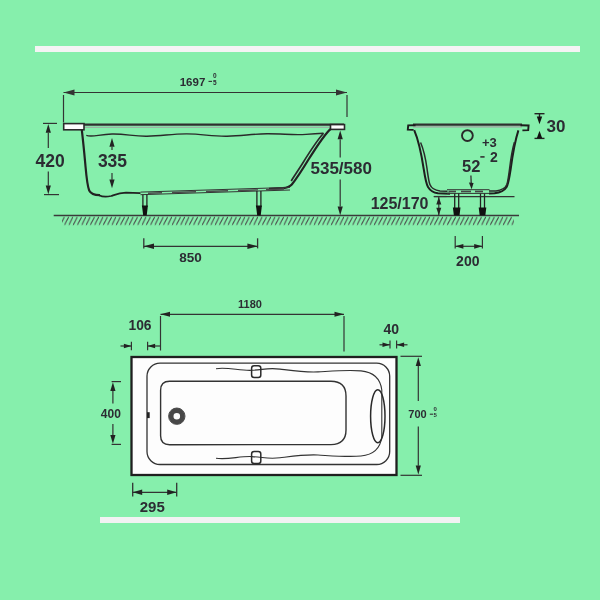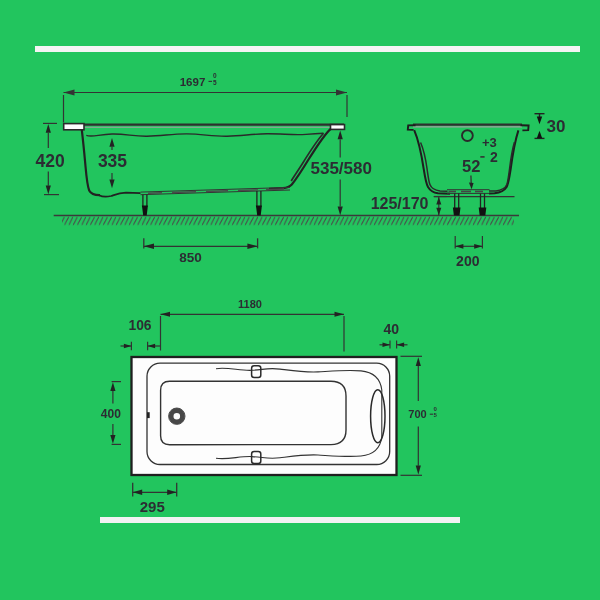--- a/index.html
+++ b/index.html
@@ -1,16 +1,16 @@
 <!DOCTYPE html>
 <html><head>
 <meta charset="utf-8">
 <style>
 html,body{margin:0;padding:0;background:#ffffff;}
-#c{position:relative;width:600px;height:600px;background:#22c55e;font-family:"Liberation Sans",sans-serif;overflow:hidden;}
+#c{position:relative;width:600px;height:600px;background:#86efac;font-family:"Liberation Sans",sans-serif;overflow:hidden;}
 text{font-family:"Liberation Sans",sans-serif;fill:#2c2c33;font-weight:700;}
 </style>
 </head>
 <body>
 <div id="c">
 <svg width="600" height="600" viewBox="0 0 600 600">
 <defs>
 <pattern id="hatch" width="4.3" height="9.4" patternUnits="userSpaceOnUse">
 <line x1="4.8" y1="-0.5" x2="-0.5" y2="9.9" stroke="#4a4a4a" stroke-width="1"></line>
 </pattern>

